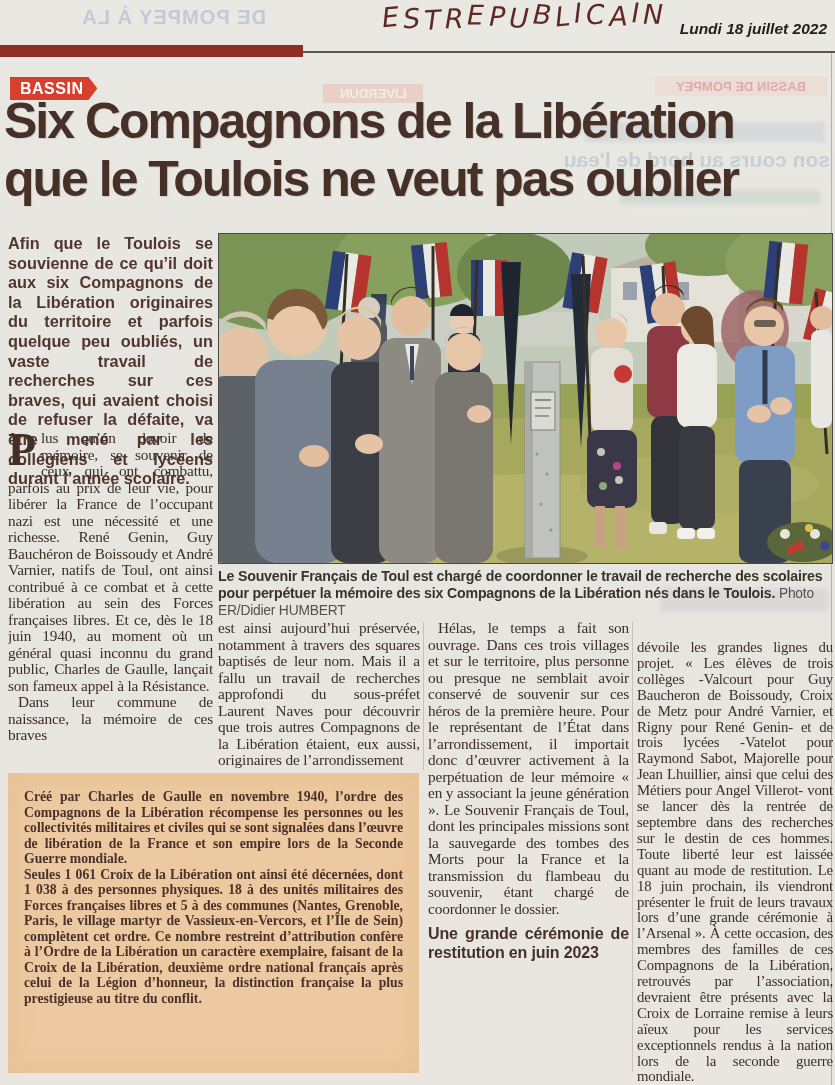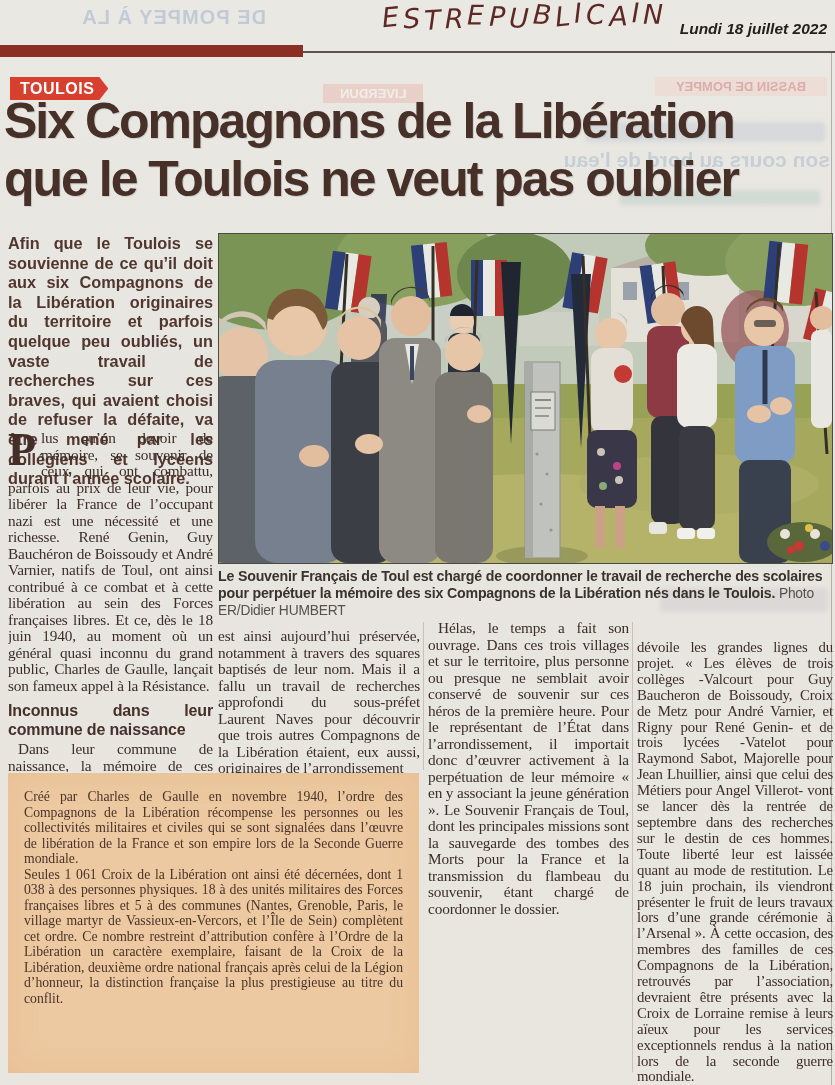--- a/index.html
+++ b/index.html
@@ -36,42 +36,42 @@
     font-weight:bold; font-size:50px; line-height:58px; letter-spacing:-2px; color:#473028;
     text-shadow:1px 1px 0 rgba(160,160,170,.35);}
   
   .lede{left:8px; top:234px; width:205px; font:bold 16.3px/19.6px "Liberation Sans",sans-serif;
     color:#513630; text-align:justify;}
   .bodytext{font-family:"Liberation Serif",serif; font-size:15.3px; line-height:16.5px;
     text-align:justify; color:#3c2d27; letter-spacing:-.15px;}
   .bodytext p{margin:0;}
   .bodytext p.indent{text-indent:10px;}
   .col1{left:8px; top:430px; width:205px; height:342px; overflow:hidden;}
-  .col2{left:218px; top:620px; width:202px; height:152px; overflow:hidden;margin-top:8px;}
+  .col2{left:218px; top:620px; width:202px; height:152px; overflow:hidden;}
   .col3{left:428px; top:620px; width:201px; height:465px; overflow:hidden;}
   .col4{left:637px; top:640px; width:196px; height:465px; overflow:hidden;}
   .col4 .bodytext, .col4{font-size:14.8px; line-height:15.9px;}
   .dropcap{float:left; font:bold 46px/36px "Liberation Serif",serif; color:#442f28;
     margin:2px 5px 0 0;}
   .subhead{font:bold 16px/18.5px "Liberation Sans",sans-serif; color:#46302a; margin:8px 0 2px;}
   .byline{text-align:right; font:bold 15.5px "Liberation Sans",sans-serif; color:#2e2824; margin-top:5px;}
   
   .photo{left:218px; top:233px; width:615px; height:331px; border:1px solid #4c4a44;
     box-sizing:border-box; background:#aeb79f; overflow:hidden;}
   .caption{left:218px; top:568px; width:614px; font:bold 14.2px/16.5px "Liberation Sans",sans-serif;
     color:#3a322c; letter-spacing:-.2px;}
   .caption .credit{font-weight:normal; font-size:13.8px; color:#56504a;}
   
   .infobox{left:8px; top:773px; width:411px; height:300px; background:#ecc9a0;
     box-sizing:border-box; padding:9px 16px 6px; overflow:hidden;
     box-shadow:inset 0 0 30px rgba(220,160,120,.25);}
   .infobox-title{font:bold 27.5px/29px "Liberation Sans",sans-serif; color:#6e4634; letter-spacing:-.5px;}
   .infobox-body{margin-top:7px; font-family:"Liberation Serif",serif; font-size:13.7px;
     line-height:15.5px; text-align:justify; color:#4a322a;}
-  .infobox-body p{margin:0;}
+  .infobox-body p{margin:0;font-weight:bold;}
   
   .vrule{width:1px; background:#c6c2b9;}
 </style>
 </head>
 <body>
 
 <div id="page">
 
   <div class="abs ghost-topleft ghost-mirror">DE POMPEY À LA</div>
   <div class="abs header-rule"></div>
@@ -84,21 +84,21 @@
     <span class="ghost-mirror">LIVERDUN</span>
   </div>
   <div class="abs ghost-badge ghost-badge-right">
     <span class="ghost-mirror">BASSIN DE POMPEY</span>
   </div>
   <div class="abs ghost-blk" style="left:585px;top:122px;width:240px;height:20px;background:rgba(148,168,194,.22);"></div>
   <div class="abs ghost-line-text ghost-mirror">son cours au bord de l'eau</div>
   <div class="abs ghost-blk" style="left:620px;top:190px;width:200px;height:15px;background:rgba(120,170,158,.2);"></div>
   <div class="abs ghost-blk" style="left:660px;top:588px;width:168px;height:24px;background:rgba(150,150,172,.14);"></div>
 
-  <div class="abs kicker">TOULOIS</div>
+  <div class="abs kicker">BASSIN</div>
   <div class="abs lede">Afin que le Toulois se souvienne de ce qu’il doit aux six Compagnons de la Libération originaires du territoire et parfois quelque peu oubliés, un vaste travail de recherches sur ces braves, qui avaient choisi de refuser la défaite, va être mené par les collégiens et lycéens durant l’année scolaire.</div>
 
   <div class="abs headline">
     <div>Six Compagnons de la Libération</div>
     <div>que le Toulois ne veut pas oublier</div>
   </div>
 
   <div class="abs photo">
     <svg width="613" height="329" viewBox="0 0 613 329" preserveAspectRatio="none">
 
@@ -274,30 +274,30 @@
     </svg>
   </div>
 
   <div class="abs caption"><span>Le Souvenir Français de Toul est chargé de coordonner le travail de recherche des scolaires pour perpétuer la mémoire des six Compagnons de la Libération nés dans le Toulois.</span><span class="credit"> Photo ER/Didier HUMBERT</span></div>
 
   <div class="abs vrule" style="left:423px;top:622px;height:148px;"></div>
   <div class="abs vrule" style="left:632px;top:622px;height:450px;"></div>
 
   <div class="abs col1 bodytext">
     <p><span class="dropcap">P</span><span>lus qu’un devoir de mémoire, se souvenir de ceux qui ont combattu, parfois au prix de leur vie, pour libérer la France de l’occupant nazi est une nécessité et une richesse. René Genin, Guy Bauchéron de Boissoudy et André Varnier, natifs de Toul, ont ainsi contribué à ce combat et à cette libération au sein des Forces françaises libres. Et ce, dès le 18 juin 1940, au moment où un général quasi inconnu du grand public, Charles de Gaulle, lançait son fameux appel à la Résistance.</span></p>
-    <div class="subhead">Inconnus dans leur commune de naissance</div>
     <p class="indent">Dans leur commune de naissance, la mémoire de ces braves</p>
   </div>
 
   <div class="abs col2 bodytext">
     <p>est ainsi aujourd’hui préservée, notamment à travers des squares baptisés de leur nom. Mais il a fallu un travail de recherches approfondi du sous-préfet Laurent Naves pour découvrir que trois autres Compagnons de la Libération étaient, eux aussi, originaires de l’arrondissement</p>
   </div>
 
   <div class="abs col3 bodytext">
     <p class="indent">Hélas, le temps a fait son ouvrage. Dans ces trois villages et sur le territoire, plus personne ou presque ne semblait avoir conservé de souvenir sur ces héros de la première heure. Pour le représentant de l’État dans l’arrondissement, il importait donc d’œuvrer activement à la perpétuation de leur mémoire « en y associant la jeune génération ». Le Souvenir Français de Toul, dont les principales missions sont la sauvegarde des tombes des Morts pour la France et la transmission du flambeau du souvenir, étant chargé de coordonner le dossier.</p>
+    <div class="subhead">Une grande cérémonie de restitution en juin 2023</div>
   </div>
 
   <div class="abs col4 bodytext">
     <p>dévoile les grandes lignes du projet. « Les élèves de trois collèges -Valcourt pour Guy Baucheron de Boissoudy, Croix de Metz pour André Varnier, et Rigny pour René Genin- et de trois lycées -Vatelot pour Raymond Sabot, Majorelle pour Jean Lhuillier, ainsi que celui des Métiers pour Angel Villerot- vont se lancer dès la rentrée de septembre dans des recherches sur le destin de ces hommes. Toute liberté leur est laissée quant au mode de restitution. Le 18 juin prochain, ils viendront présenter le fruit de leurs travaux lors d’une grande cérémonie à l’Arsenal ». À cette occasion, des membres des familles de ces Compagnons de la Libération, retrouvés par l’association, devraient être présents avec la Croix de Lorraine remise à leurs aïeux pour les services exceptionnels rendus à la nation lors de la seconde guerre mondiale.</p>
     <div class="byline">Didier HUMBERT</div>
   </div>
 
   <div class="abs infobox">
     <div class="infobox-body">
       <p>Créé par Charles de Gaulle en novembre 1940, l’ordre des Compagnons de la Libération récompense les personnes ou les collectivités militaires et civiles qui se sont signalées dans l’œuvre de libération de la France et son empire lors de la Seconde Guerre mondiale.</p>

